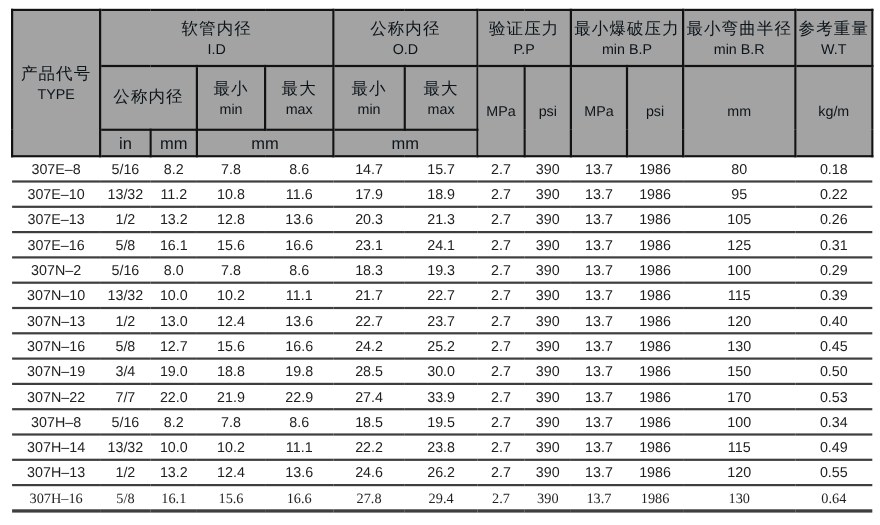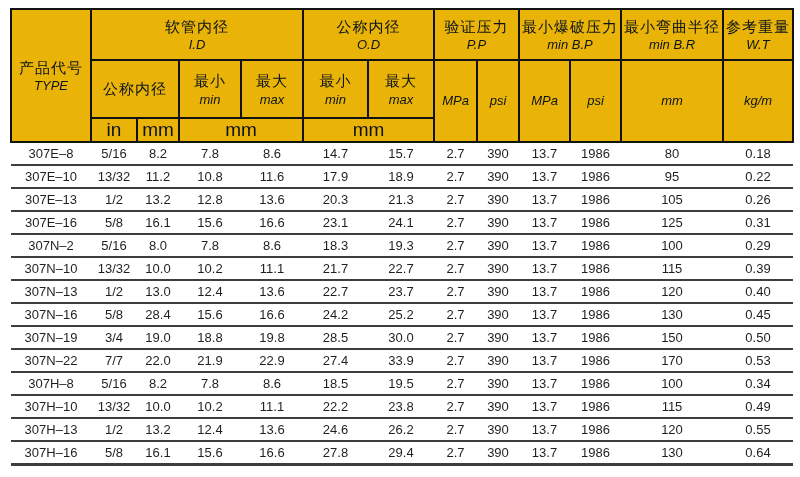--- a/index.html
+++ b/index.html
@@ -16,57 +16,56 @@
     box-sizing: border-box;
   }
   table.spec {
     border-collapse: collapse;
     table-layout: fixed;
     width: 782px;
     margin: 8px 0 0 10px;
   }
   
   thead th {
-    background: #eab308;
+    background: #a3a3a3;
     border: 2px solid #121212;
     font-weight: normal;
     color: #0b141a;
     text-align: center;
     vertical-align: middle;
     padding: 0;
     overflow: hidden;
   }
   tr.h1 th { height: 49px; }
   tr.h2 th { height: 56px; }
-  tr.h3 th { height: 22px; font-size: 19px; margin-top: 44px; }
+  tr.h3 th { height: 22px; font-size: 15px; margin-top: 44px; }
   thead .zh {
     font-size: 15px;
     line-height: 1.45;
     letter-spacing: 1px;
   }
   thead .en {
     font-size: 13px;
     line-height: 1.25;
-    font-style: italic;
   }
   
   tbody td {
     border: none;
     border-bottom: 2px solid #3e3e3e;
     background: #ffffff;
     text-align: center;
     vertical-align: middle;
     height: 21px;
     font-size: 13px;
     color: #1f1f1f;
     padding: 0;
     white-space: nowrap;
     overflow: hidden;
   }
-  tbody tr:last-child td { border-bottom-width: 3px; }
+  tbody tr:last-child td { border-bottom-width: 3px; font-family: Liberation Serif, serif; }
 </style>
 </head>
 <body>
 
 <div class="page">
   <table class="spec">
     <colgroup>
       <col style="width:80px">
         <col style="width:46px">
         <col style="width:42px">
@@ -260,21 +259,21 @@
           <td>2.7</td>
           <td>390</td>
           <td>13.7</td>
           <td>1986</td>
           <td>120</td>
           <td>0.40</td>
         </tr>
         <tr>
           <td>307N–16</td>
           <td>5/8</td>
-          <td>28.4</td>
+          <td>12.7</td>
           <td>15.6</td>
           <td>16.6</td>
           <td>24.2</td>
           <td>25.2</td>
           <td>2.7</td>
           <td>390</td>
           <td>13.7</td>
           <td>1986</td>
           <td>130</td>
           <td>0.45</td>
@@ -318,21 +317,21 @@
           <td>18.5</td>
           <td>19.5</td>
           <td>2.7</td>
           <td>390</td>
           <td>13.7</td>
           <td>1986</td>
           <td>100</td>
           <td>0.34</td>
         </tr>
         <tr>
-          <td>307H–10</td>
+          <td>307H–14</td>
           <td>13/32</td>
           <td>10.0</td>
           <td>10.2</td>
           <td>11.1</td>
           <td>22.2</td>
           <td>23.8</td>
           <td>2.7</td>
           <td>390</td>
           <td>13.7</td>
           <td>1986</td>

